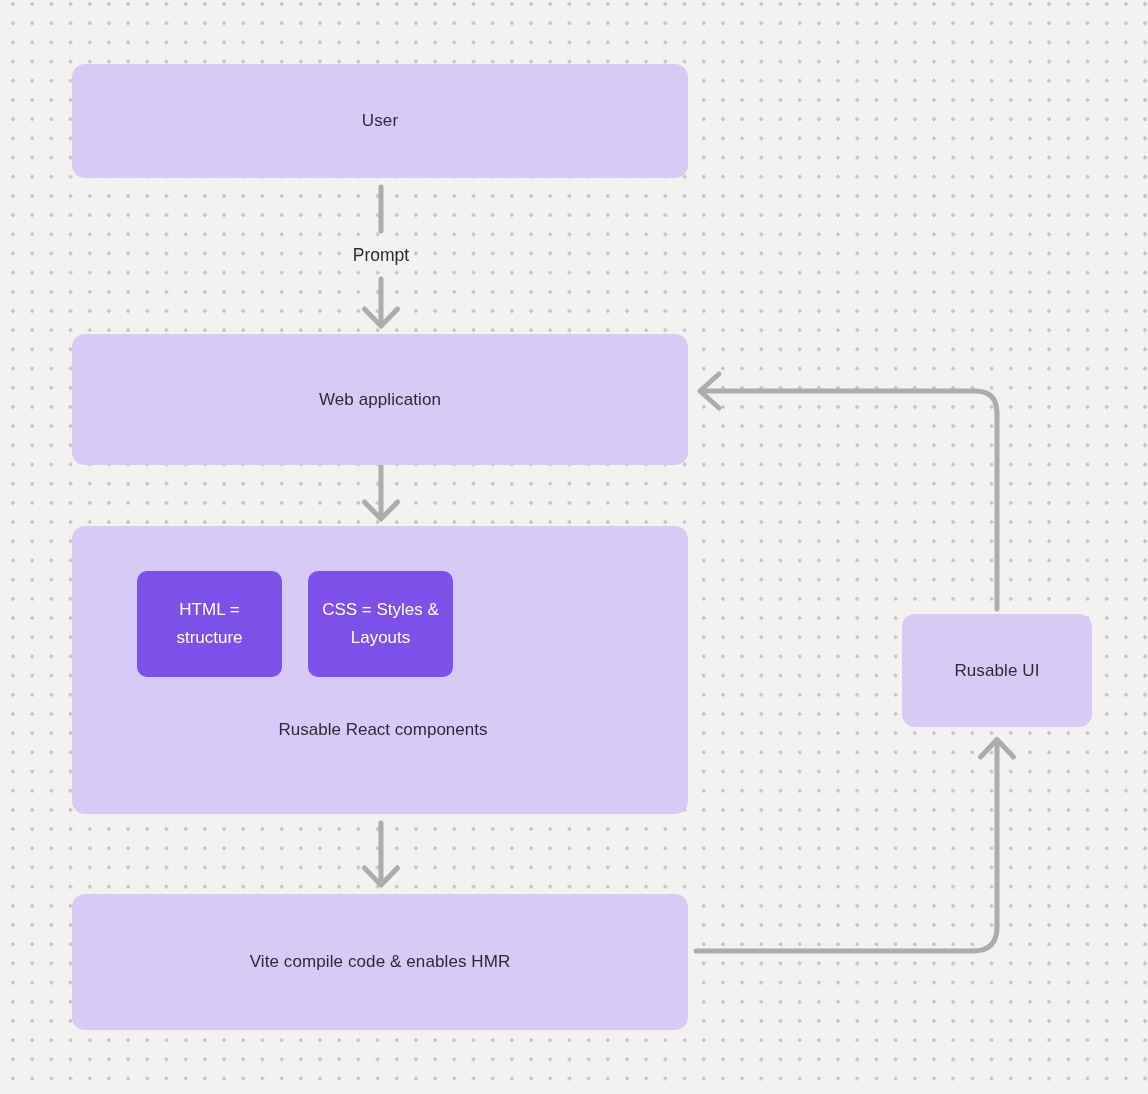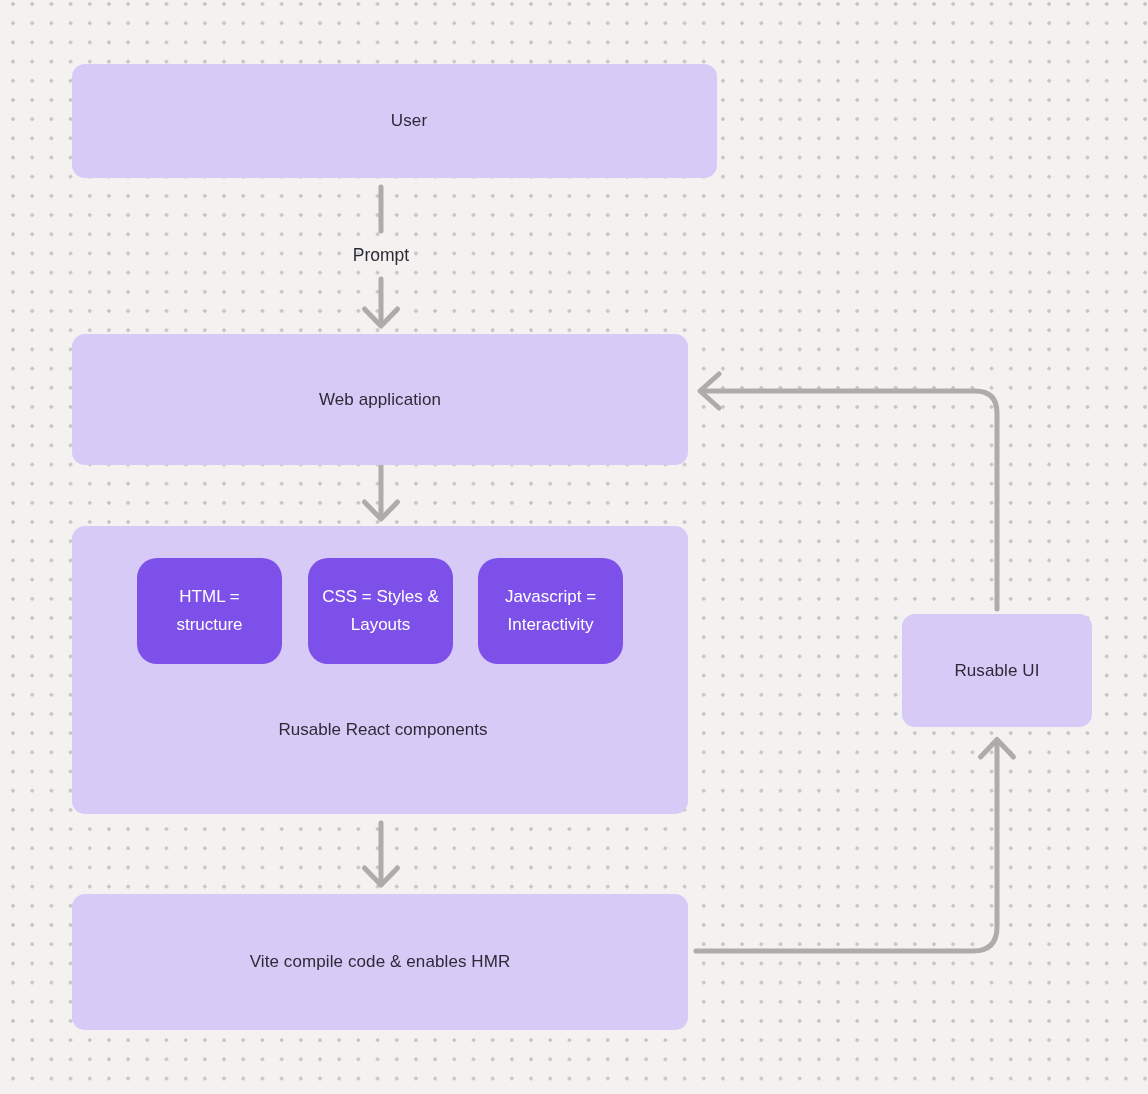--- a/index.html
+++ b/index.html
@@ -41,37 +41,37 @@
     background: #d7caf6;
     border-radius: 13px;
     display: flex;
     align-items: center;
     justify-content: center;
     color: #2d2a37;
     font-size: 17px;
     font-weight: 500;
     letter-spacing: 0.1px;
   }
-  .node-user { left: 72px; top: 64px; width: 616px; height: 114px; padding-left: 29px; }
+  .node-user { left: 72px; top: 64px; width: 616px; height: 114px; }
   .node-webapp { left: 72px; top: 334px; width: 616px; height: 131px; }
   .node-vite { left: 72px; top: 894px; width: 616px; height: 136px; }
   .node-render { left: 902px; top: 614px; width: 190px; height: 113px; }
   .group-components {
     position: absolute;
     left: 72px; top: 526px; width: 616px; height: 288px;
     background: #d7caf6;
     border-radius: 13px;
   }
   .chip {
     position: absolute;
-    top: 32px;
+    top: 45px;
     width: 145px;
     height: 106px;
     background: #7d51e9;
-    border-radius: 20px;
+    border-radius: 10px;
     color: #ffffff;
     font-size: 17px;
     font-weight: 500;
     line-height: 28px;
     display: flex;
     align-items: center;
     justify-content: center;
     text-align: center;
   }
   .chip span { display: inline-block; width: 124px; }
@@ -134,23 +134,20 @@
     <span>Web application</span>
   </div>
 
   <div class="group-components">
     <div class="chip chip-html">
       <span>HTML = structure</span>
     </div>
     <div class="chip chip-css">
       <span>CSS = Styles &amp; Layouts</span>
     </div>
-    <div class="chip chip-js">
-      <span>Javascript = Interactivity</span>
-    </div>
     <div class="group-caption">Rusable React components</div>
   </div>
 
   <div class="node node-vite">
     <span>Vite compile code &amp; enables HMR</span>
   </div>
 
   <div class="node node-render">
     <span>Rusable UI</span>
   </div>

